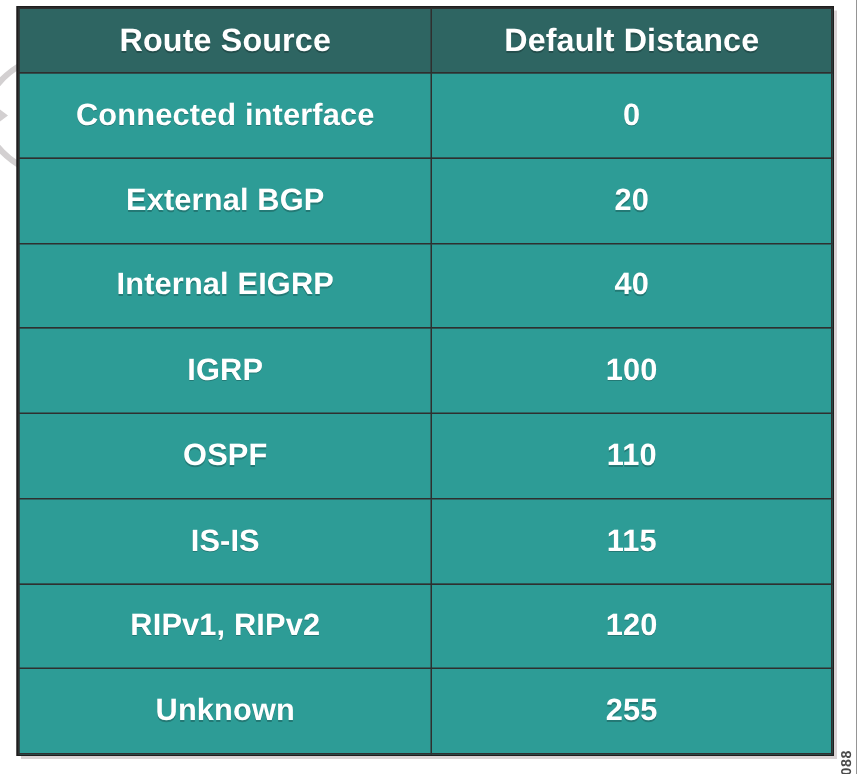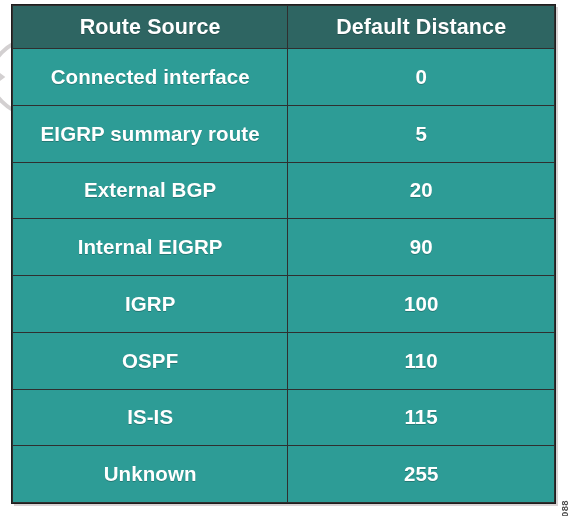--- a/index.html
+++ b/index.html
@@ -136,44 +136,44 @@
           <th>Route Source</th>
           <th>Default Distance</th>
         </tr>
       </thead>
       <tbody id="table-body">
         <tr>
           <td>Connected interface</td>
           <td>0</td>
         </tr>
         <tr>
-          <td>EIGRP summary route</td>
-          <td>5</td>
-        </tr>
-        <tr>
           <td>External BGP</td>
           <td>20</td>
         </tr>
         <tr>
           <td>Internal EIGRP</td>
-          <td>90</td>
+          <td>40</td>
         </tr>
         <tr>
           <td>IGRP</td>
           <td>100</td>
         </tr>
         <tr>
           <td>OSPF</td>
           <td>110</td>
         </tr>
         <tr>
           <td>IS-IS</td>
           <td>115</td>
         </tr>
         <tr>
+          <td>RIPv1, RIPv2</td>
+          <td>120</td>
+        </tr>
+        <tr>
           <td>Unknown</td>
           <td>255</td>
         </tr>
       </tbody>
     </table>
   </div>
 
   <div class="figure-id">0146_088</div>
 
 </div>

